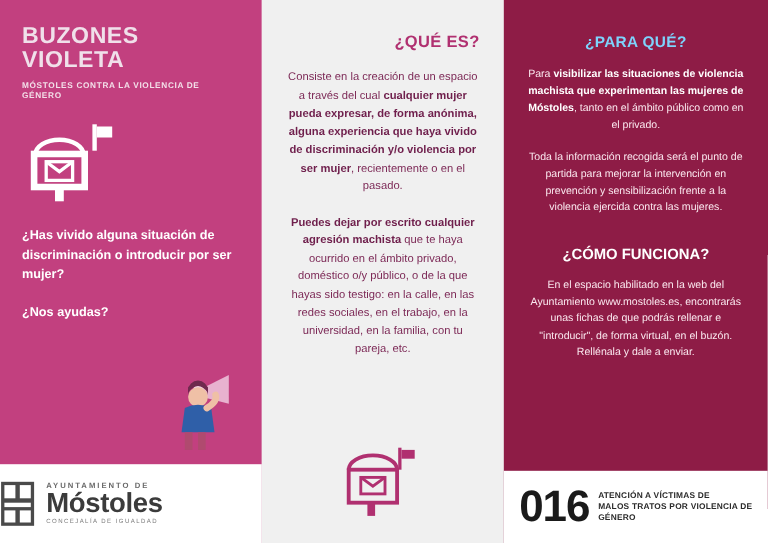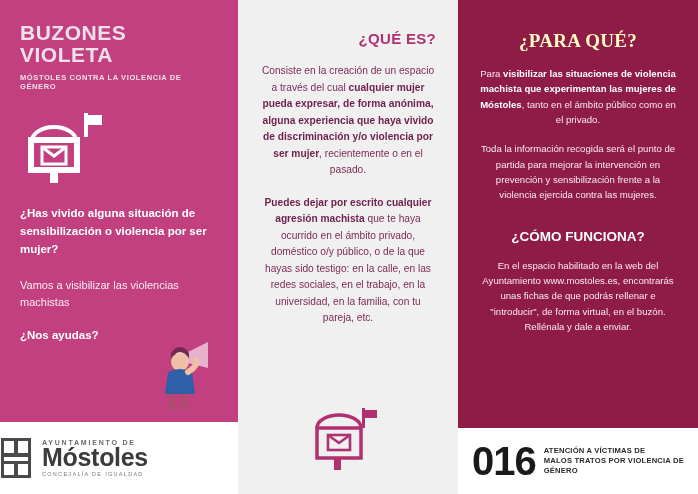--- a/index.html
+++ b/index.html
@@ -125,25 +125,24 @@
   .col-right {
     width: 240px;
     height: 494px;
     background: #8e1c46;
     color: #ffffff;
     padding: 30px 22px 0 22px;
     text-align: center;
     position: relative;
   }
   .right-h {
-    font-size: 19px;
+    font-size: 14px;
     font-weight: bold;
     letter-spacing: 0.3px;
-    color: #fef9c3;
-    font-family: Liberation Serif, serif;
+    color: #7dd3fc;
   }
   .right-p {
     margin-top: 14px;
     font-size: 9.6px;
     line-height: 1.6;
     color: #fbe8ef;
   }
   .right-p b { font-weight: bold; color: #ffffff; }
   .right-h2 {
     margin-top: 26px;
@@ -198,22 +197,21 @@
         <rect x="6" y="30" width="48" height="32" fill="none" stroke="#ffffff" stroke-width="4"></rect>
         <rect x="6" y="60" width="48" height="2" fill="#ffffff"></rect>
 
         <rect x="26" y="62" width="8" height="12" fill="#ffffff"></rect>
 
         <rect x="18" y="38" width="24" height="17" fill="none" stroke="#ffffff" stroke-width="3"></rect>
         <path d="M18 38 L30 47 L42 38" fill="none" stroke="#ffffff" stroke-width="3"></path>
       </svg>
     </div>
 
-    <div class="left-q">¿Has vivido alguna situación de sensibilización o violencia por ser mujer?</div>
-    <div class="left-p">Vamos a visibilizar las violencias machistas</div>
+    <div class="left-q">¿Has vivido alguna situación de discriminación o introducir por ser mujer?</div>
     <div class="left-help">¿Nos ayudas?</div>
 
     <div class="megaphone-wrap">
       <svg width="62" height="74" viewBox="0 0 62 74" aria-hidden="true">
 
         <path d="M30 16 L54 4 L54 30 L30 24 Z" fill="#e8b2cf"></path>
         <rect x="22" y="14" width="9" height="13" rx="2" fill="#f2d2e2"></rect>
 
         <circle cx="26" cy="24" r="9" fill="#efc0a6"></circle>
         <path d="M17 22 a9 9 0 0 1 18 0 l0 -4 a9 9 0 0 0 -18 0 z" fill="#6f2a4e"></path>

